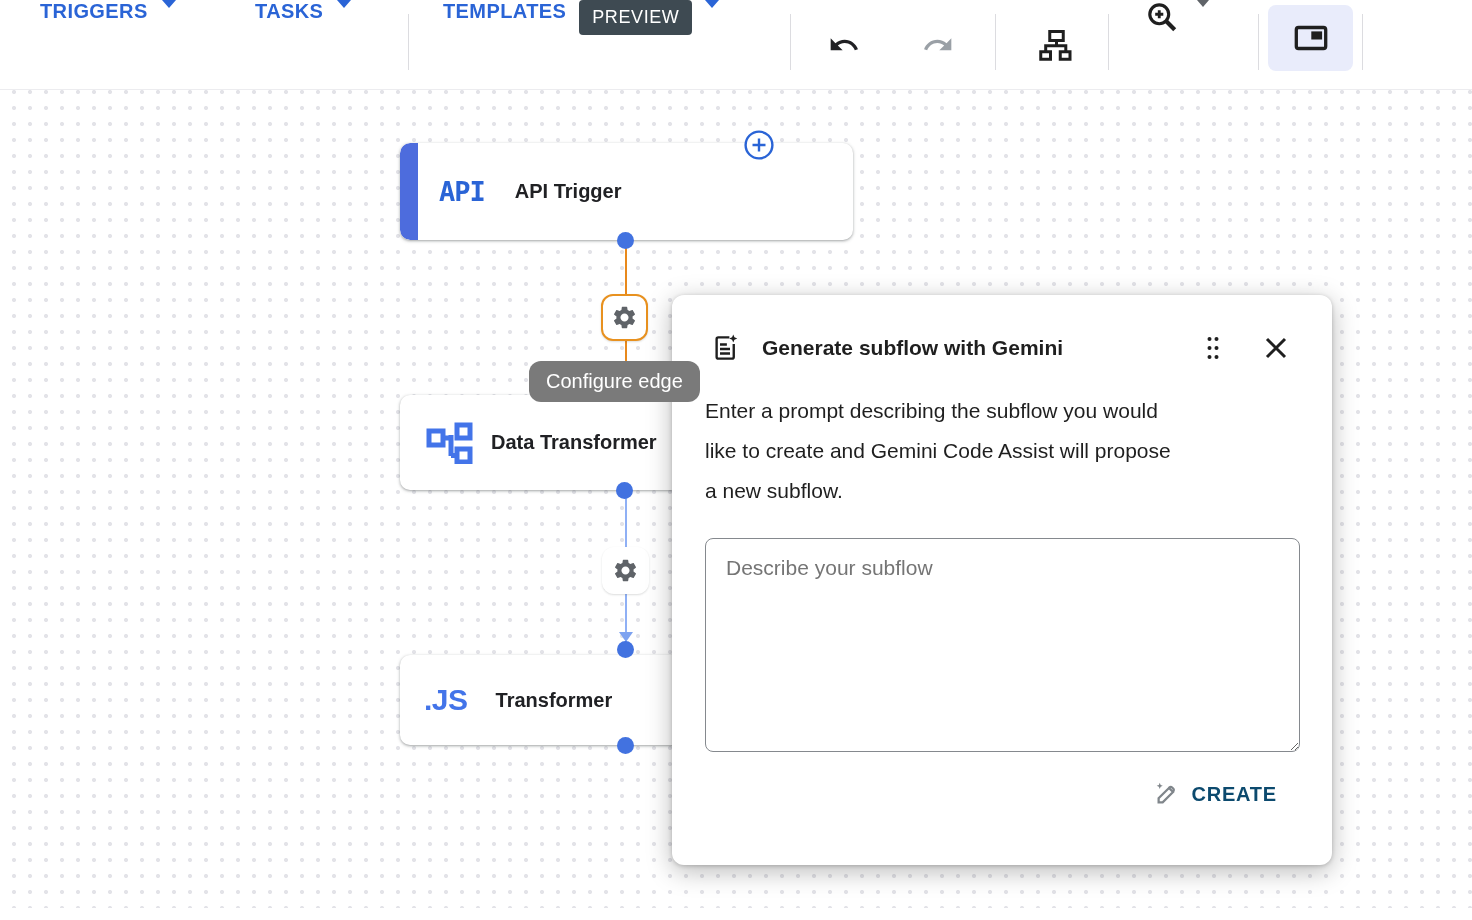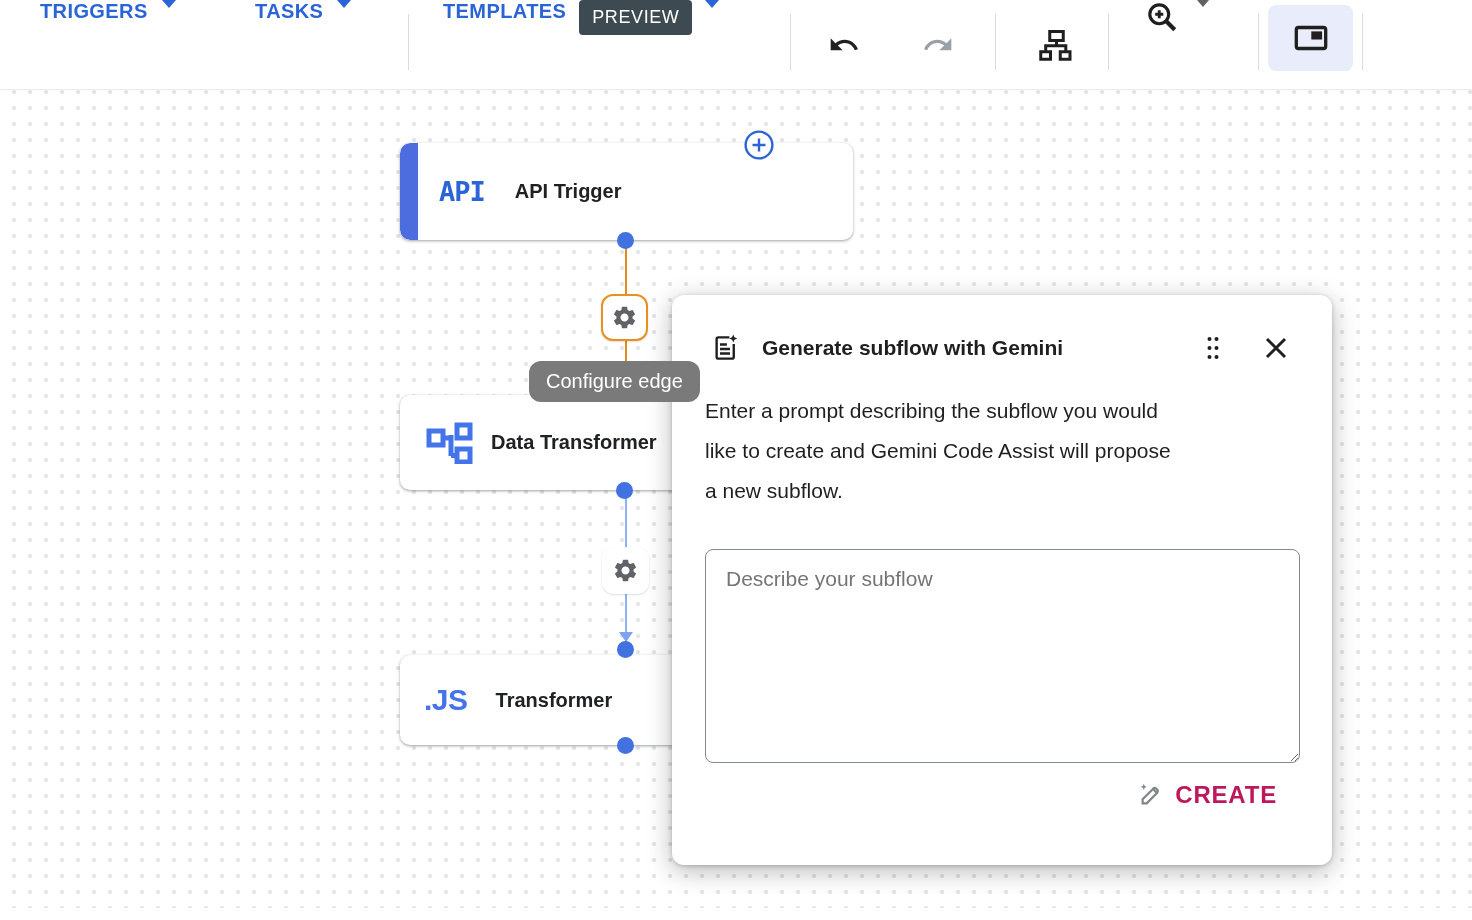--- a/index.html
+++ b/index.html
@@ -63,25 +63,25 @@
             box-shadow:0 6px 26px rgba(0,0,0,.28), 0 1px 4px rgba(0,0,0,.2); }
   .dlg-header { position:absolute; left:38px; right:40px; top:38px; height:30px;
                 display:flex; align-items:center; }
   .dlg-title { font-size:21px; font-weight:700; color:#1f1f1f; margin-left:22px;
                flex-grow:1; white-space:nowrap; }
   .dlg-desc { position:absolute; left:33px; top:96px; width:585px;
               font-size:21px; line-height:40px; color:#1f1f1f; }
   .dlg-textarea { position:absolute; left:33px; top:243px; width:595px; height:214px;
                   border:1px solid #85898e; border-radius:8px; padding:17px 20px;
                   font-family:"Liberation Sans",sans-serif; font-size:21px; color:#3c4043;
-                  resize:both; outline:none;margin-top:11px; }
+                  resize:both; outline:none; }
   .dlg-textarea::placeholder { color:#757575; }
   .create-btn { position:absolute; right:55px; top:486px; display:flex; align-items:center;
                 gap:11px; background:none; border:none; cursor:pointer; }
-  .create-label { font-size:24px; font-weight:700; letter-spacing:.8px; color:#be185d; }
+  .create-label { font-size:20px; font-weight:700; letter-spacing:.8px; color:#0c4a6e; }
   .iconwrap { display:flex; align-items:center; justify-content:center; background:none; border:none; cursor:pointer; }
 </style>
 </head>
 <body>
 
 <div class="toolbar">
 
   <button class="tb-btn" style="left:40px">
     <span class="tb-label">TRIGGERS</span>
     <span class="caret"></span>

